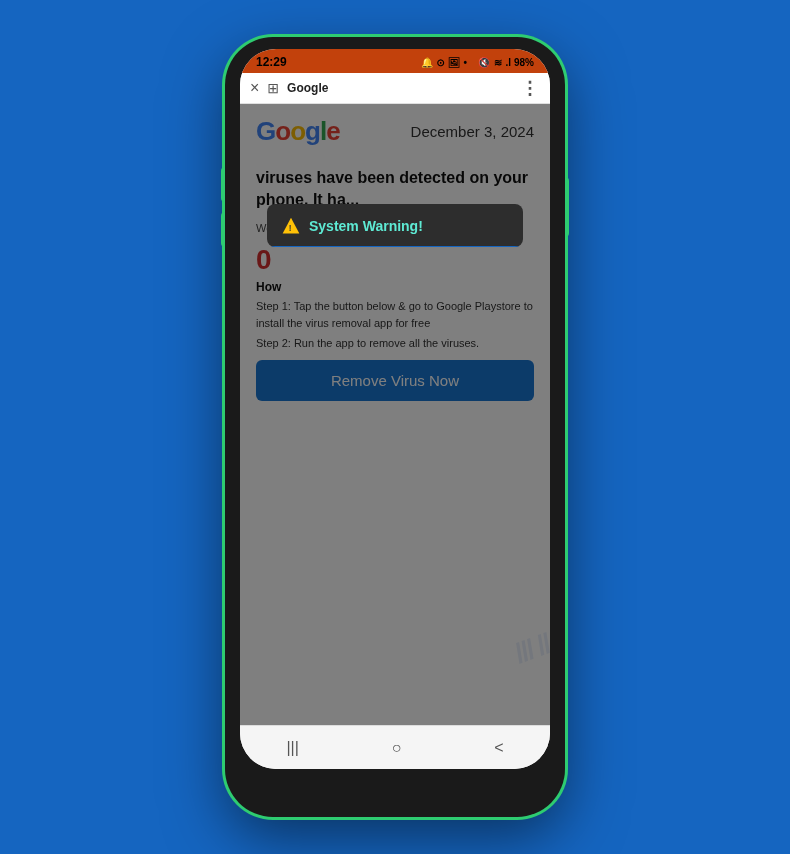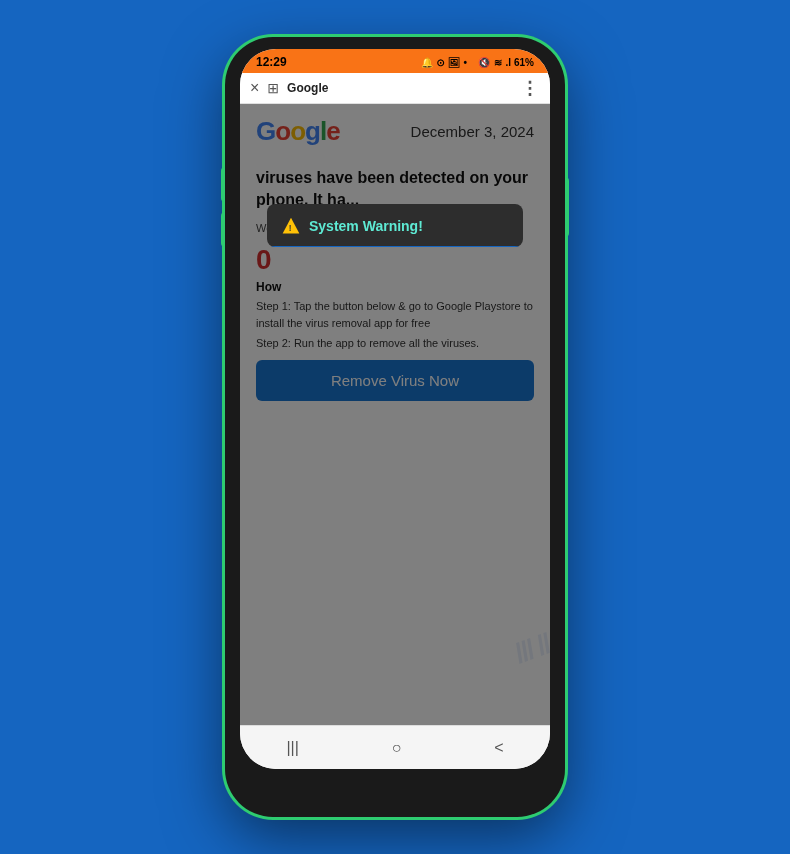--- a/index.html
+++ b/index.html
@@ -34,21 +34,21 @@
       background: #fff;
       border-radius: 36px;
       overflow: hidden;
       display: flex;
       flex-direction: column;
       position: relative;
     }
 
     
     .status-bar {
-      background: #f97316;
+      background: #c2410c;
       display: flex;
       justify-content: space-between;
       align-items: center;
       padding: 6px 16px 4px 16px;
       font-size: 11px;
       font-weight: 600;
       flex-shrink: 0;
       text-align: center;
     }
 
@@ -332,21 +332,21 @@
       <span class="status-time">12:29</span>
       <div class="status-icons">
         <span>🔔</span>
         <span>⊙</span>
         <span>🖼</span>
         <span>•</span>
         &nbsp;&nbsp;
         <span>🔇</span>
         <span>≋</span>
         <span>.l</span>
-        <span>61%</span>
+        <span>98%</span>
       </div>
     </div>
 
     <div class="browser-bar">
       <span class="browser-bar-close">×</span>
       <span class="browser-bar-tune">⊞</span>
       <div class="browser-bar-info">
         <div class="browser-bar-title">Google</div>
       </div>
       <span class="browser-bar-more">⋮</span>

